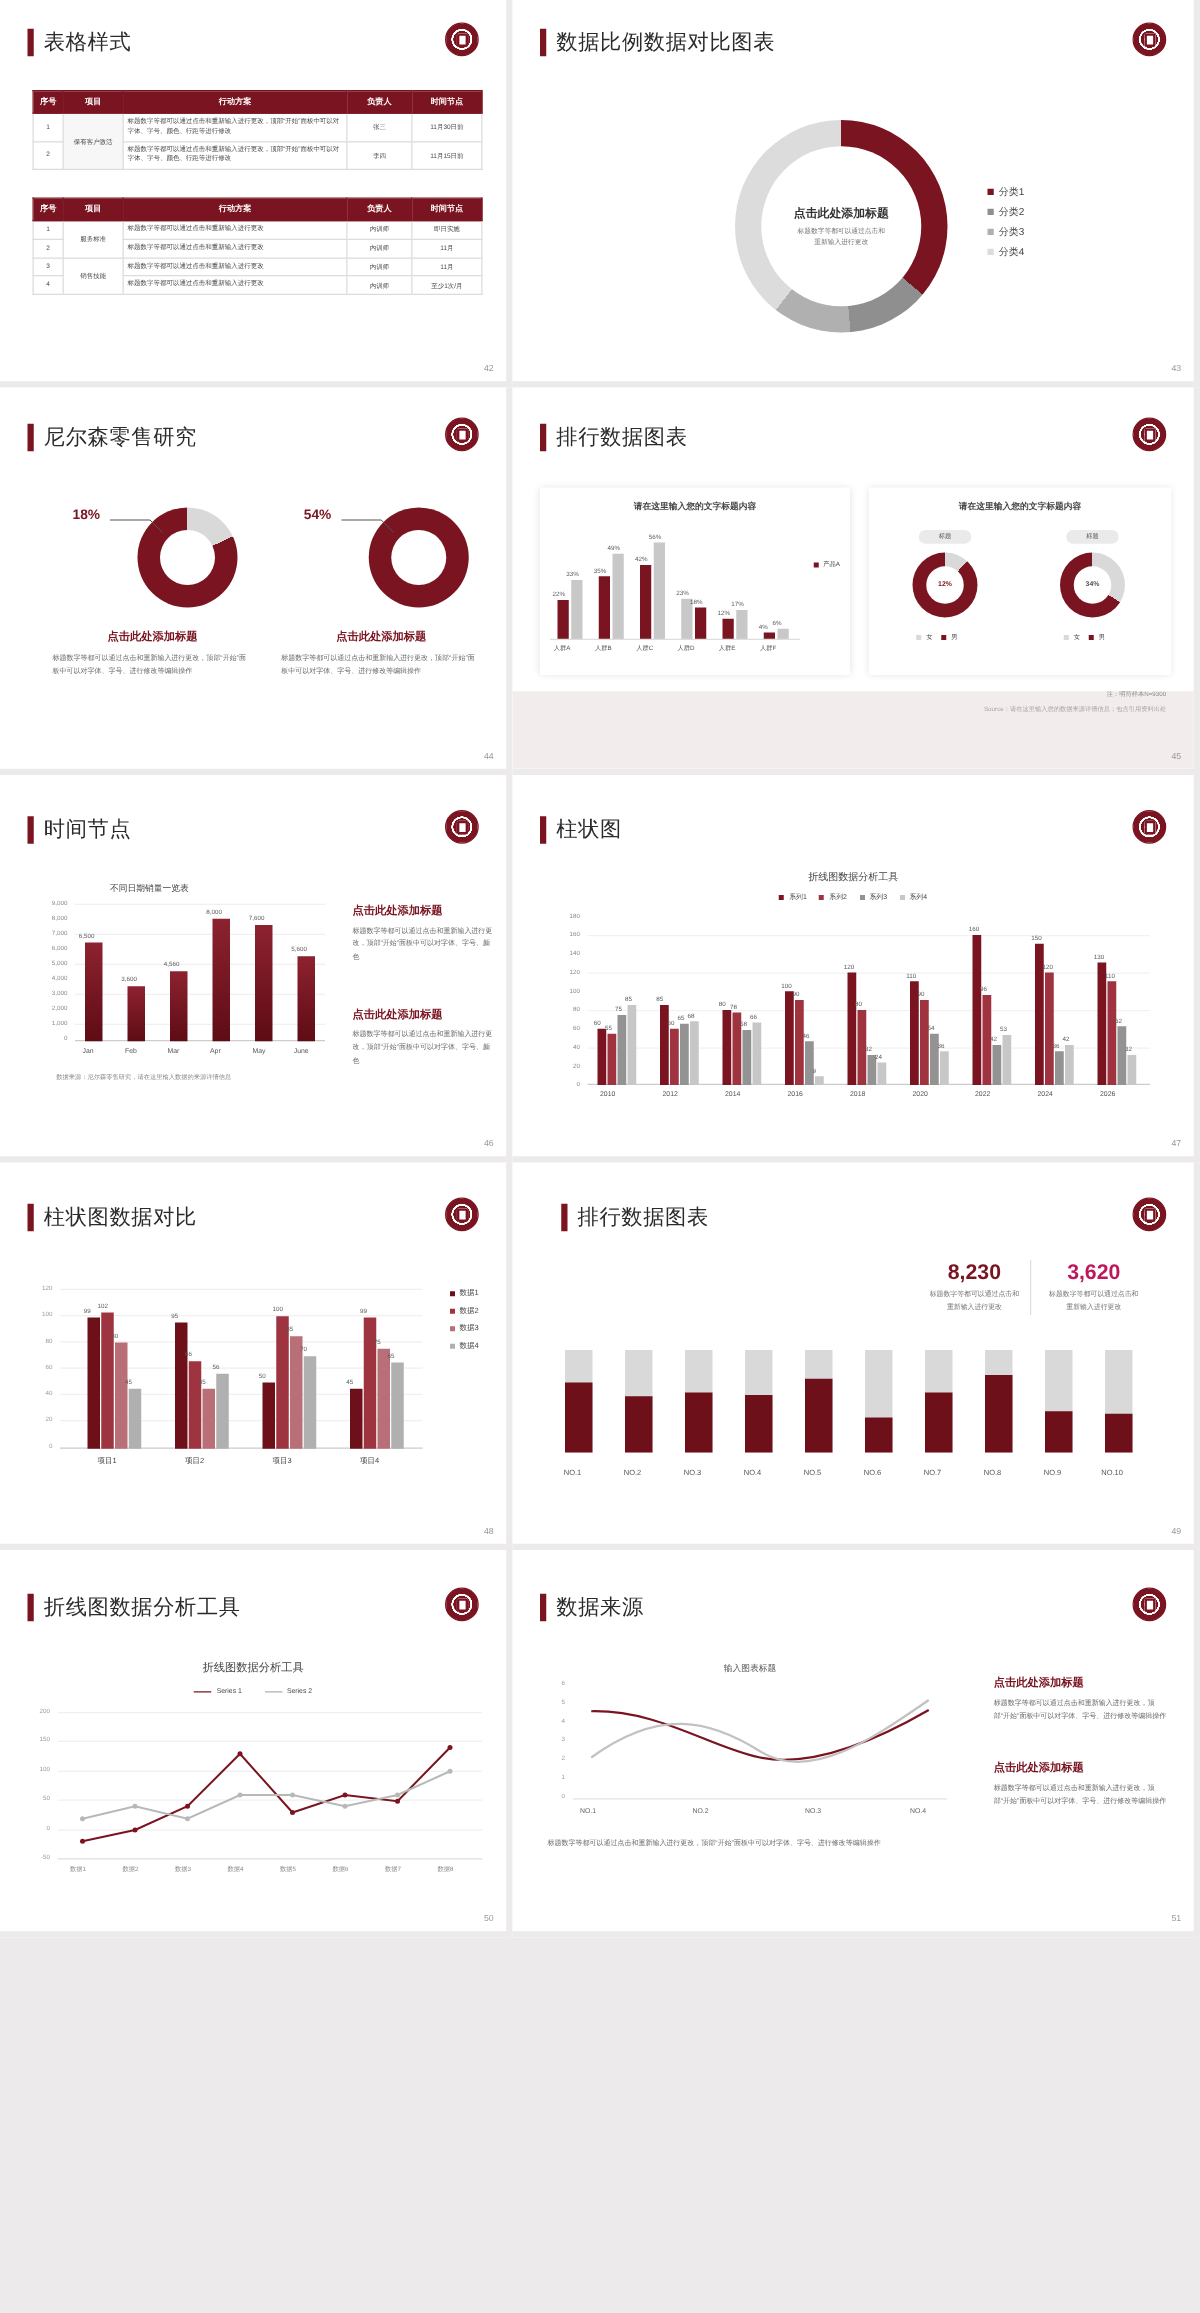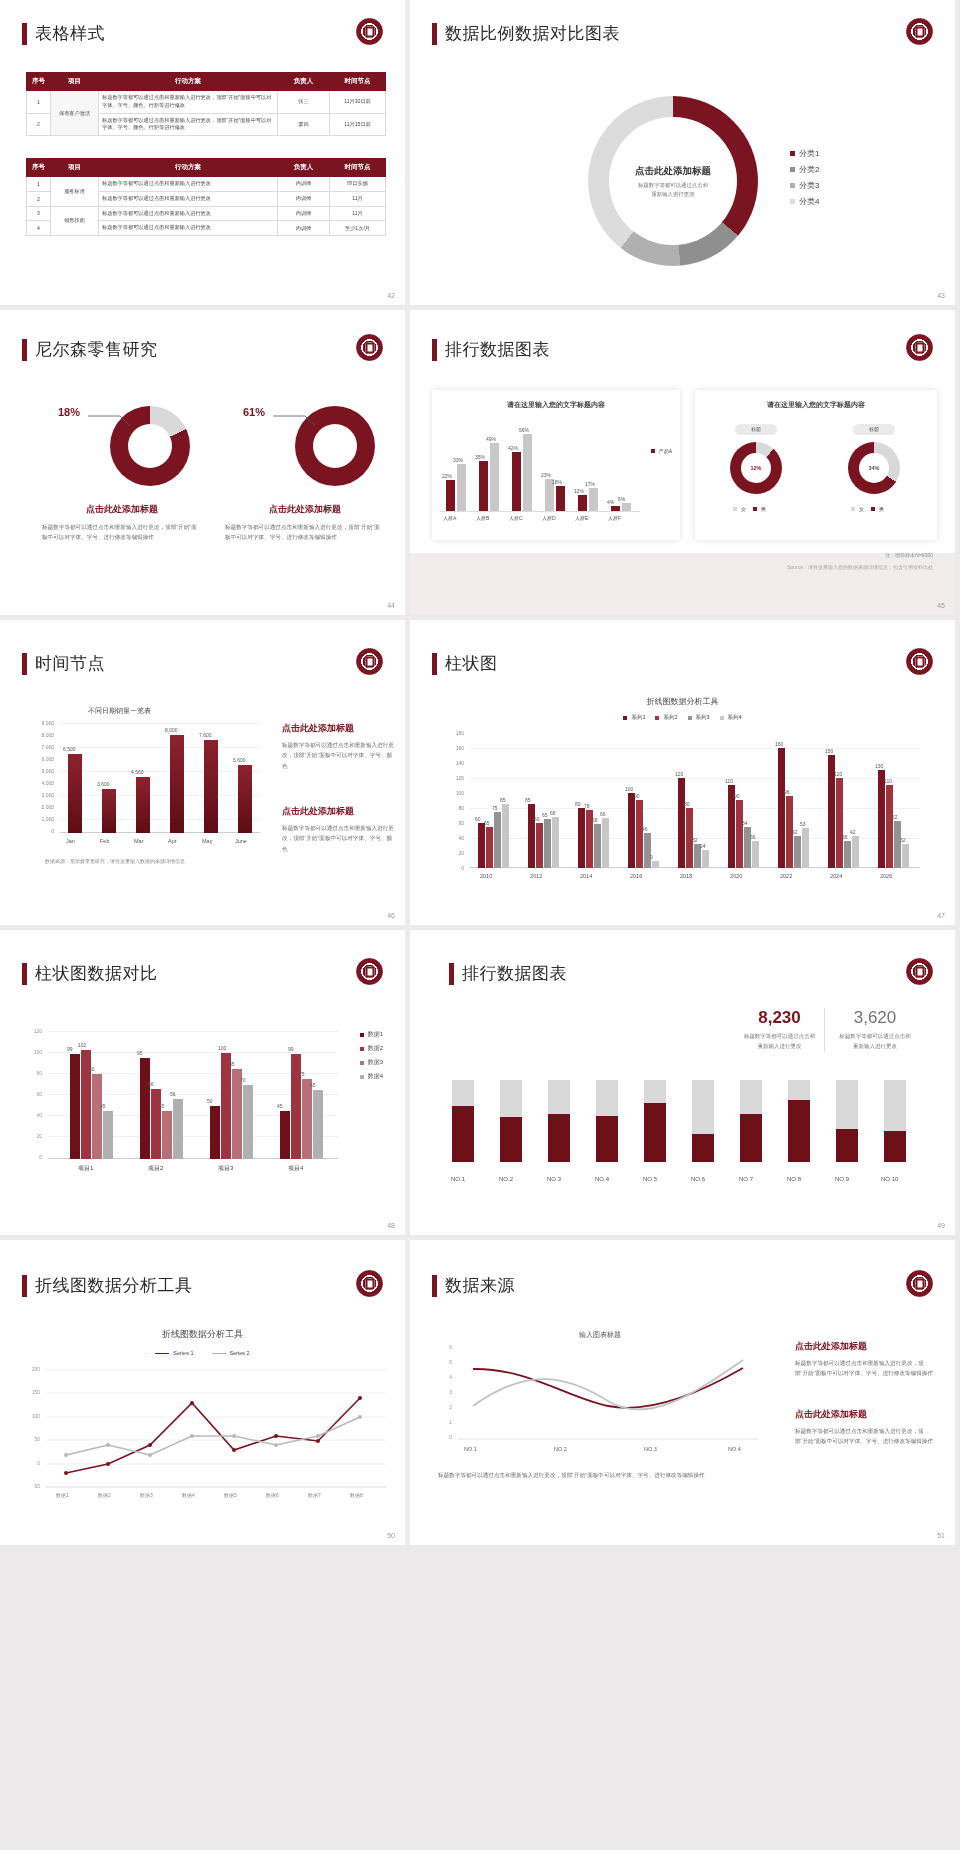--- a/index.html
+++ b/index.html
@@ -193,21 +193,21 @@
     </div>
     <div style="position:absolute;left:58px;top:96px;font-size:11px;font-weight:bold;color:#7a1420;">18%</div>
     <svg style="position:absolute;left:88px;top:100px;" width="45" height="18">
         <path d="M0 6 L32 6 L42 16" stroke="#555" fill="none" stroke-width="0.8"></path>
       </svg>
 
     <div class="ring" style="position:absolute;left:295px;top:96px;width:80px;height:80px;
          background: conic-gradient(#d9d9d9 -100deg 0deg, #7a1420 0deg 260deg);">
       <div style="position:absolute;left:50%;top:50%;transform:translate(-50%,-50%);width:44px;height:44px;border-radius:50%;background:#fff;"></div>
     </div>
-    <div style="position:absolute;left:243px;top:96px;font-size:11px;font-weight:bold;color:#7a1420;">61%</div>
+    <div style="position:absolute;left:243px;top:96px;font-size:11px;font-weight:bold;color:#7a1420;">54%</div>
     <svg style="position:absolute;left:273px;top:100px;" width="45" height="18">
         <path d="M0 6 L32 6 L42 16" stroke="#555" fill="none" stroke-width="0.8"></path>
       </svg>
 
     <div style="position:absolute;left:42px;top:193px;width:160px;">
       <div style="font-size:9px;font-weight:bold;color:#7a1420;text-align:center;">点击此处添加标题</div>
       <div class="body-txt" style="margin-top:6px;text-align:left;">标题数字等都可以通过点击和重新输入进行更改，顶部“开始”面板中可以对字体、字号、进行修改等编辑操作</div>
     </div>
     <div style="position:absolute;left:225px;top:193px;width:160px;">
       <div style="font-size:9px;font-weight:bold;color:#7a1420;text-align:center;">点击此处添加标题</div>
@@ -619,21 +619,21 @@
       <div class="title-bar"></div>
       <div class="slide-title">排行数据图表</div>
     </div>
     <div class="logo" style="right:22px;top:28px;"></div>
 
     <div style="position:absolute;left:325px;top:78px;width:90px;text-align:center;border-right:1px solid #e0e0e0;">
       <div style="font-size:17px;font-weight:bold;color:#7a1420;">8,230</div>
       <div style="font-size:5.5px;color:#777;line-height:1.8;margin-top:4px;padding:0 8px;">标题数字等都可以通过点击和重新输入进行更改</div>
     </div>
     <div style="position:absolute;left:420px;top:78px;width:90px;text-align:center;">
-      <div style="font-size:17px;font-weight:normal;color:#737373;">3,620</div>
+      <div style="font-size:17px;font-weight:bold;color:#be185d;">3,620</div>
       <div style="font-size:5.5px;color:#777;line-height:1.8;margin-top:4px;padding:0 8px;">标题数字等都可以通过点击和重新输入进行更改</div>
     </div>
 
     <div style="position:absolute;left:30px;top:150px;width:490px;height:100px;">
       <div style="position:absolute;left:12px;bottom:18px;width:22px;height:82px;background:#d9d9d9">
           <div style="position:absolute;bottom:0;width:100%;height:68%;background:#6e1019"></div>
         </div>
       <div style="position:absolute;left:60px;bottom:18px;width:22px;height:82px;background:#d9d9d9">
           <div style="position:absolute;bottom:0;width:100%;height:55%;background:#6e1019"></div>
         </div>

